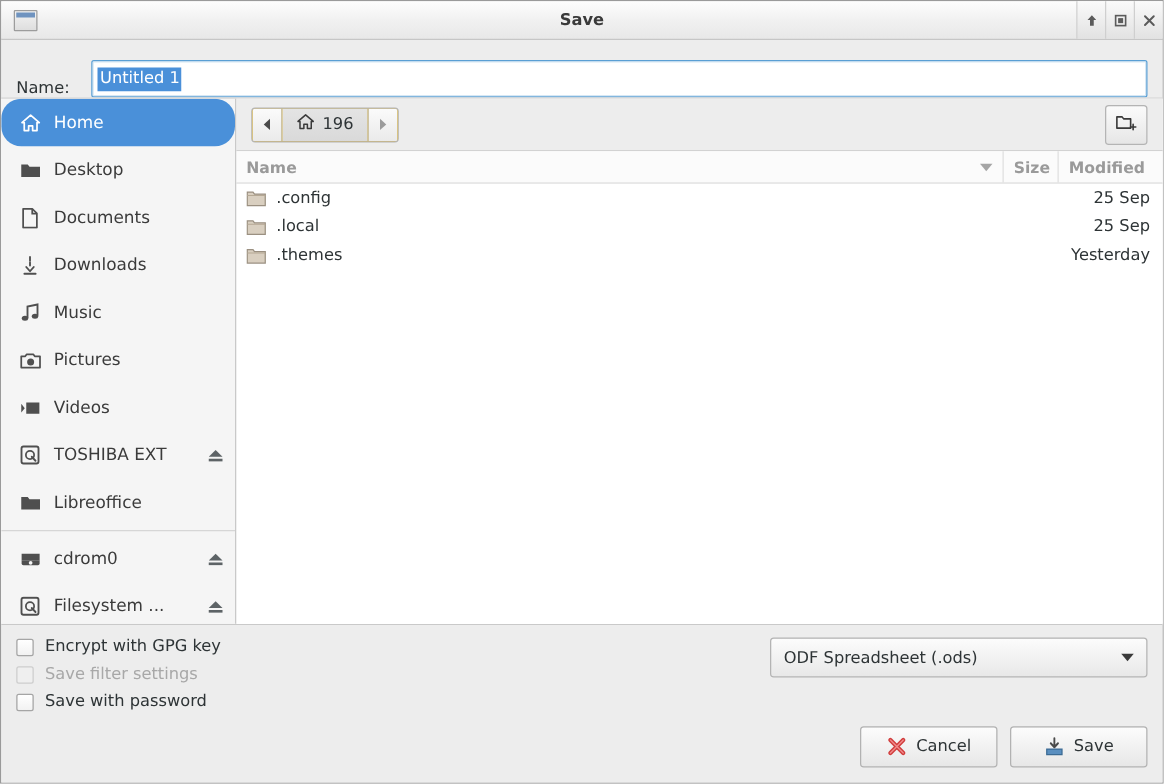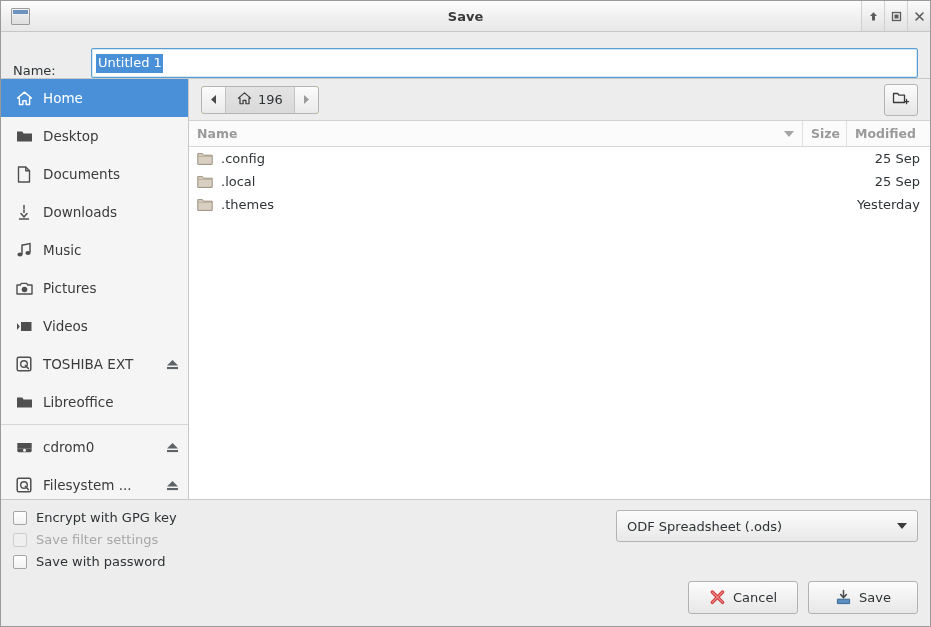--- a/index.html
+++ b/index.html
@@ -71,21 +71,20 @@
   }
   .namelabel { width: 60px; font-size: 13px; color:#2e3436; }
   .nameinput {
     flex:1; height:30px;
     background: #ffffff;
     border: 1px solid #5a9fd4;
     border-radius: 2px;
     display:flex; align-items:center;
     padding: 0 4px;
     box-shadow: 0 0 0 1px rgba(90,159,212,0.25) inset;
-    margin-left: 18px;
   }
   .nameinput .sel {
     background: #4a90d9; color:#ffffff;
     padding: 1px 1px 2px 2px;
     font-size: 13px;
     line-height: 16px;
   }
 
   
   .body {
@@ -103,20 +102,21 @@
     overflow: hidden;
     position: relative;
   }
   .sb-item {
     height: 38px;
     display:flex; align-items:center;
     padding: 0 8px 0 14px;
     gap: 10px;
     color:#3b3b3b;
     font-size: 13.5px;
+    border-radius: 16px;
   }
   .sb-item.selected {
     background: #4a90d9;
     color:#ffffff;
   }
   .sb-ico { width:18px; height:18px; display:flex; align-items:center; justify-content:center; flex:0 0 18px;}
   .sb-ico svg { display:block; }
   .sb-label { flex:1; white-space:nowrap; overflow:hidden; text-overflow:ellipsis; }
   .sb-eject { width:16px; height:16px; display:flex; align-items:center; justify-content:center; flex:0 0 16px; }
   .sb-sep { height:1px; background:#d6d6d6; margin: 3px 0; }

